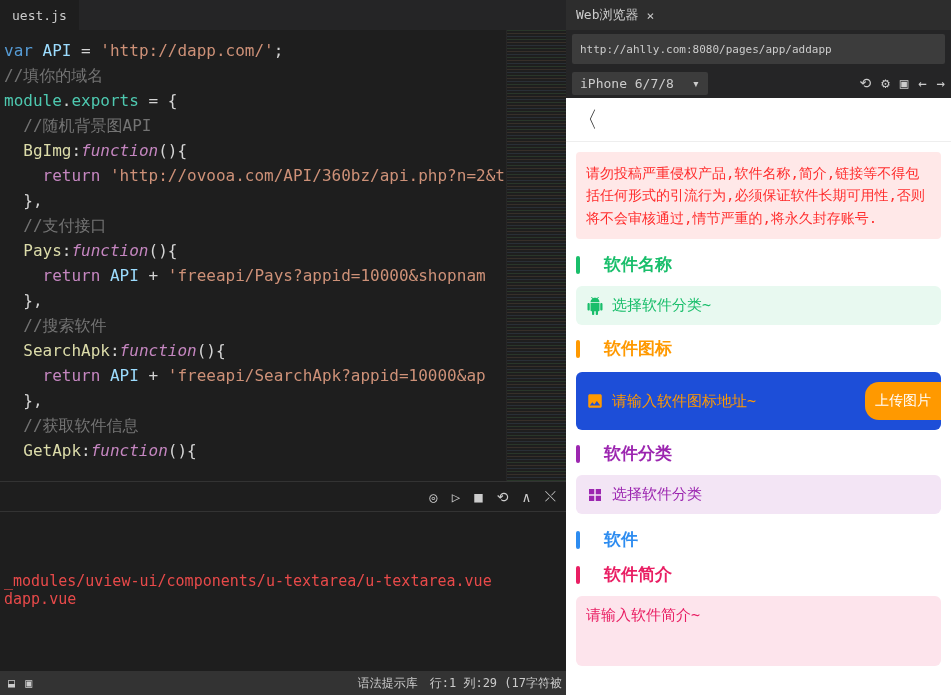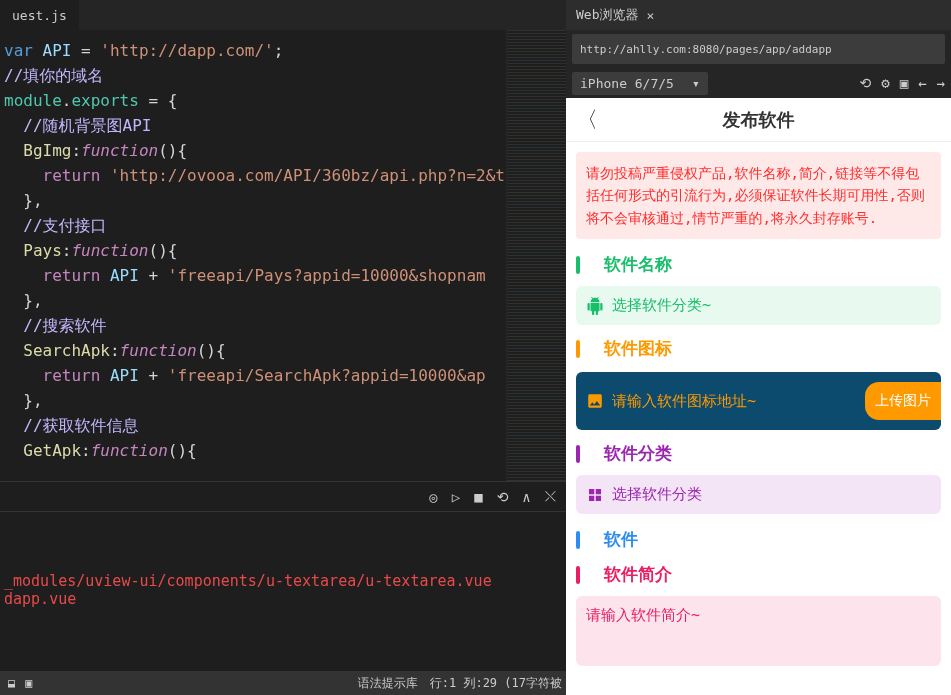--- a/index.html
+++ b/index.html
@@ -8,21 +8,21 @@
 .left { flex: 1; display: flex; flex-direction: column; min-width: 0; }
 .tab-bar { height: 30px; background: #252526; display: flex; align-items: center; }
 .tab { padding: 0 12px; height: 30px; display: flex; align-items: center; background: #1e1e1e; color: #ccc; font-size: 13px; }
 .editor-wrap { flex: 1; display: flex; position: relative; overflow: hidden; }
 .code { flex: 1; padding: 8px 0 0 4px; font-family: Consolas, monospace; font-size: 16px; line-height: 25px; white-space: pre; overflow: hidden; }
 .minimap { width: 60px; background: #1e1e1e; border-left: 1px solid #333; background-image: repeating-linear-gradient(to bottom, #3a5a3a 0 1px, transparent 1px 3px, #5a4a3a 3px 4px, transparent 4px 6px, #3a4a5a 6px 7px, transparent 7px 9px); background-size: 100% 9px; opacity: 0.4; }
 .kw-blue { color: #569cd6; }
 .kw-var { color: #9cdcfe; }
 .kw-func { color: #dcdcaa; }
 .kw-str { color: #ce9178; }
-.kw-comment { color: #c4b5fd; }
+.kw-comment { color: #737373; }
 .kw-return { color: #c586c0; }
 .kw-purple { color: #c586c0; font-style: italic; }
 .kw-type { color: #4ec9b0; }
 .panel-toolbar { height: 30px; background: #1e1e1e; border-top: 1px solid #333; display: flex; justify-content: flex-end; align-items: center; padding-right: 10px; gap: 14px; color: #ccc; font-size: 14px; }
 .terminal { flex: 0 0 160px; background: #1e1e1e; border-top: 1px solid #333; padding: 60px 4px 4px 4px; font-family: Consolas, monospace; font-size: 15px; white-space: pre; overflow: hidden; }
 .term-err { color: #e84a4a; }
 .status { height: 24px; background: #333333; display: flex; align-items: center; font-size: 12px; color: #ccc; }
 .status-left { display: flex; gap: 10px; padding-left: 8px; }
 .status-right { margin-left: auto; display: flex; gap: 12px; padding-right: 4px; }
 .right { width: 385px; background: #252526; display: flex; flex-direction: column; }
@@ -47,21 +47,21 @@
 .bar-pink { background: #e91e63; }
 .bar-blue { background: #2d8cf0; }
 .pv-label-text { font-size: 17px; font-weight: bold; }
 .txt-green { color: #19be6b; }
 .txt-orange { color: #ff9900; }
 .txt-purple { color: #9c26b0; }
 .txt-pink { color: #e91e63; }
 .txt-blue { color: #2d8cf0; }
 .pv-field { margin: 6px 10px; padding: 10px; border-radius: 6px; display: flex; align-items: center; gap: 8px; font-size: 15px; }
 .pv-field.green { background: #e8f9f0; }
-.pv-field.orange { background: #0c4a6e; margin-top: 8px; }
+.pv-field.orange { background: #1d4ed8; margin-top: 8px; }
 .pv-field.purple { background: #f3e5f5; }
 .pv-field.pink { background: #fde4ec; min-height: 70px; align-items: flex-start; }
 .pv-icon { width: 18px; height: 18px; }
 .pv-placeholder { color: #19be6b; }
 .pv-ph-orange { color: #ff9900; flex: 1; }
 .pv-ph-purple { color: #9c26b0; }
 .pv-ph-pink { color: #e91e63; }
 .upload-btn { margin-left: auto; background: #ff9900; color: #fff; padding: 10px 10px; border-radius: 14px 0 0 14px; margin-right: -10px; font-size: 14px; }
 .pv-section.cut { margin-top: 10px; }
 .pv-label.cut { padding-bottom: 0; }
@@ -118,35 +118,34 @@
   </div>
 
   <div class="right">
     <div class="browser-tab">
       <span>Web浏览器</span>
       <span class="close-x">×</span>
     </div>
     <div class="url-bar">http://ahlly.com:8080/pages/app/addapp</div>
     <div class="dev-bar">
       <div class="device-sel">
-        <span>iPhone 6/7/5</span>
+        <span>iPhone 6/7/8</span>
         <span>▾</span>
       </div>
       <div class="dev-icons">
         <span>⟲</span>
         <span>⚙</span>
         <span>▣</span>
         <span>←</span>
         <span>→</span>
       </div>
     </div>
     <div class="preview">
       <div class="pv-header">
         <span class="pv-back">〈</span>
-        <div class="pv-title">发布软件</div>
       </div>
       <div class="pv-warning">请勿投稿严重侵权产品,软件名称,简介,链接等不得包括任何形式的引流行为,必须保证软件长期可用性,否则将不会审核通过,情节严重的,将永久封存账号.</div>
 
       <div class="pv-section">
         <div class="pv-label">
             <div class="pv-bar bar-green"></div>
             <span class="pv-label-text txt-green">软件名称</span>
           </div>
         <div class="pv-field green">
           <svg class="pv-icon" viewBox="0 0 24 24" fill="#19be6b">

